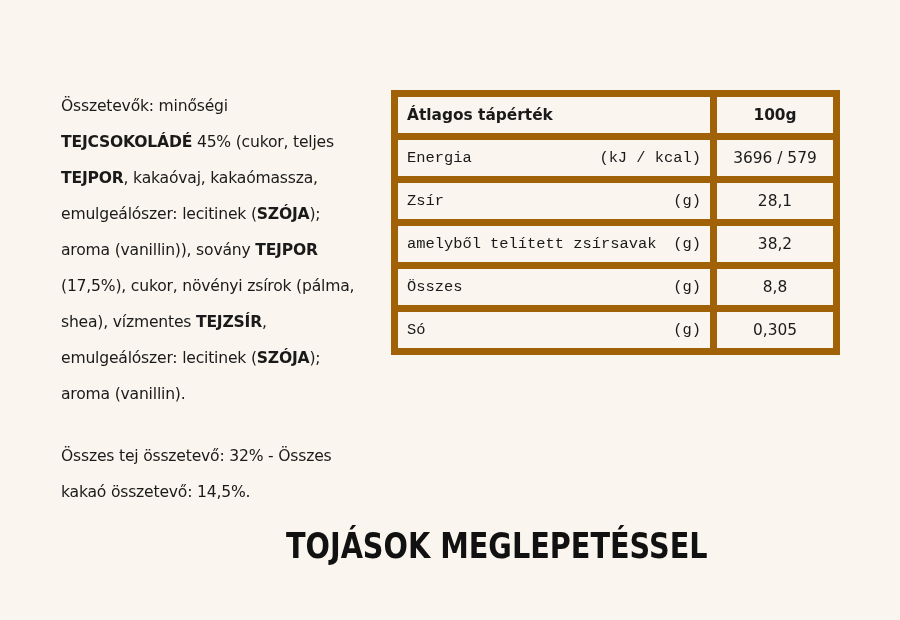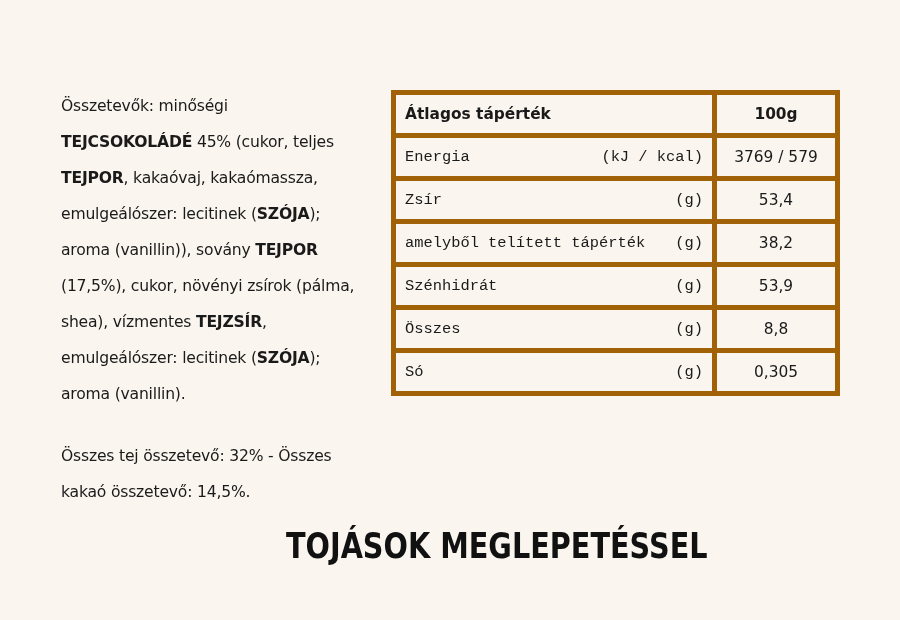--- a/index.html
+++ b/index.html
@@ -33,21 +33,21 @@
     table.nutrition {
       position: absolute;
       left: 391px;
       top: 90px;
       width: 449px;
       border-collapse: collapse;
       font-size: 15.4px;
       table-layout: fixed;
     }
     table.nutrition td, table.nutrition th {
-      border: 5px solid #a16207;
+      border: 7px solid #a16207;
       height: 43px;
       padding: 0 9px;
       box-sizing: border-box;
     }
     table.nutrition th {
       font-weight: bold;
       text-align: left;
     }
     table.nutrition th.col-value {
       text-align: center;
@@ -97,48 +97,39 @@
     </tr>
   </thead>
   <tbody>
     <tr>
       <td class="col-label">
           <div class="label-wrap">
             <span>Energia</span>
             <span>(kJ / kcal)</span>
           </div>
         </td>
-      <td class="col-value">3769 / 579</td>
+      <td class="col-value">3696 / 579</td>
     </tr>
     <tr>
       <td class="col-label">
           <div class="label-wrap">
             <span>Zsír</span>
             <span>(g)</span>
           </div>
         </td>
-      <td class="col-value">53,4</td>
+      <td class="col-value">28,1</td>
     </tr>
     <tr>
       <td class="col-label">
           <div class="label-wrap">
-            <span>amelyből telített tápérték</span>
+            <span>amelyből telített zsírsavak</span>
             <span>(g)</span>
           </div>
         </td>
       <td class="col-value">38,2</td>
-    </tr>
-    <tr>
-      <td class="col-label">
-          <div class="label-wrap">
-            <span>Szénhidrát</span>
-            <span>(g)</span>
-          </div>
-        </td>
-      <td class="col-value">53,9</td>
     </tr>
     <tr>
       <td class="col-label">
           <div class="label-wrap">
             <span>Összes</span>
             <span>(g)</span>
           </div>
         </td>
       <td class="col-value">8,8</td>
     </tr>

